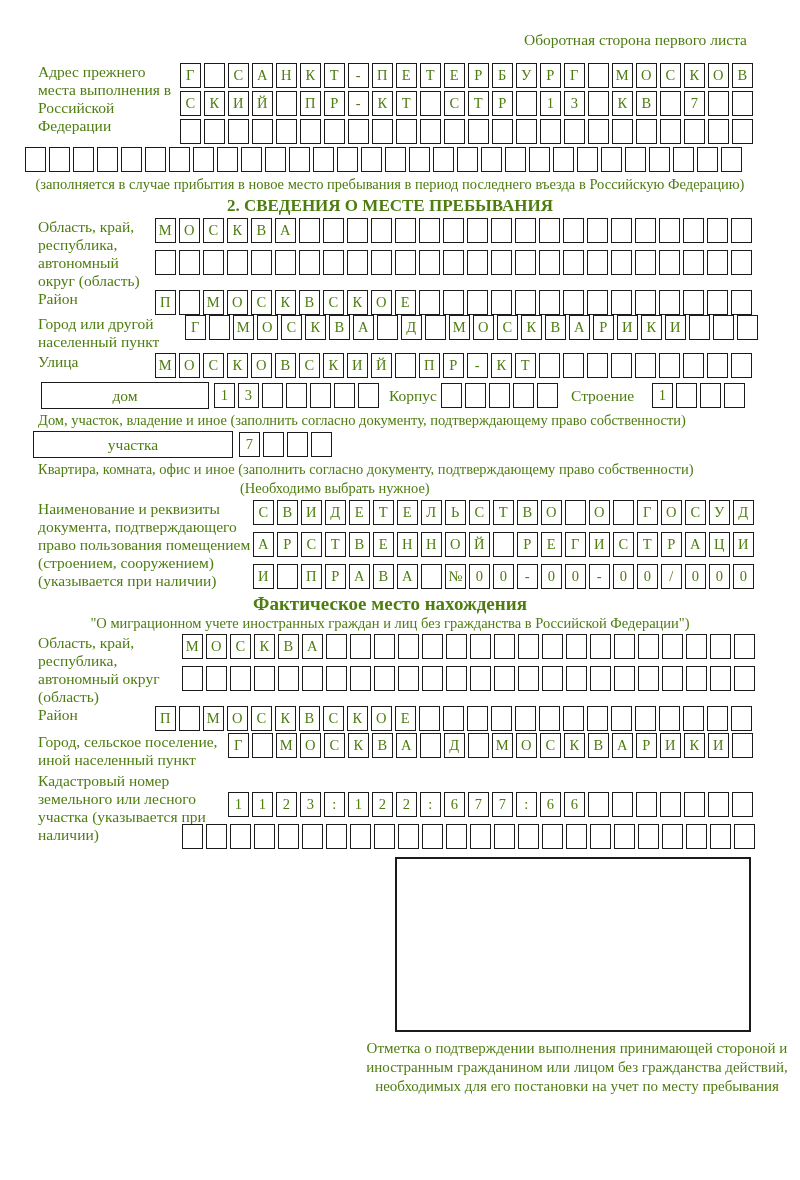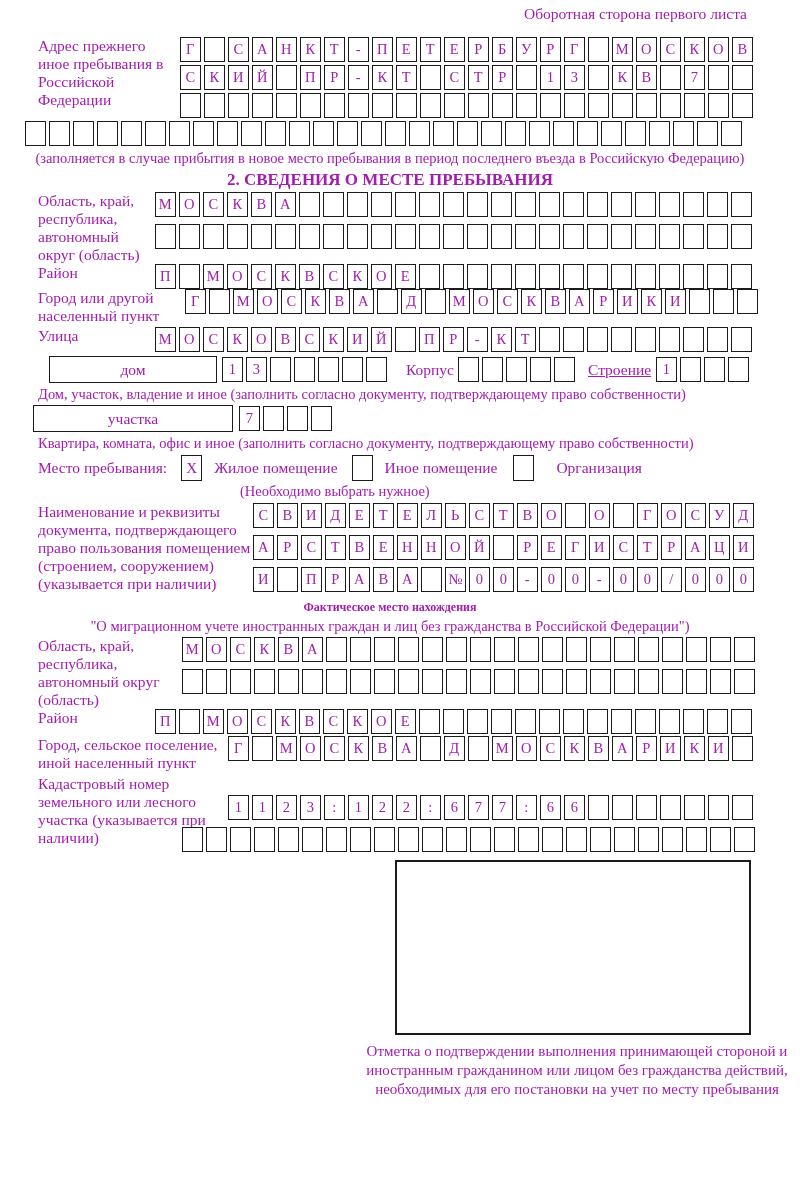--- a/index.html
+++ b/index.html
@@ -1,36 +1,36 @@
 <!DOCTYPE html>
 <html><head>
 <meta charset="utf-8">
 <style>
   html,body{margin:0;padding:0;background:#e8e8e8;}
   .page{
     width:800px;height:1180px;background:#ffffff;box-sizing:border-box;
-    padding:4px 45px 0 25px;position:relative;overflow:hidden;
-    font-family:"Liberation Serif","DejaVu Serif",serif;color:#a21caf;
+    padding:30px 45px 0 25px;position:relative;overflow:hidden;
+    font-family:"Liberation Serif","DejaVu Serif",serif;color:#4d7c0f;
   }
   .hdr-right{text-align:right;font-size:15.5px;line-height:19px;margin-bottom:14px;padding-right:8px;}
 
   .field{display:flex;align-items:flex-start;}
   .flabel{flex:0 0 auto;box-sizing:border-box;padding-left:13px;font-size:15.5px;line-height:18px;}
   .rows{display:flex;flex-direction:column;gap:7px;}
   .rows.tight{gap:3px;}
   .cellrow{display:flex;height:25px;flex:0 0 auto;}
   .cell{
     box-sizing:border-box;flex:0 0 auto;width:20.5px;height:25px;margin-right:3.5px;
     border:1.8px solid #1b1b1b;display:inline-flex;align-items:center;justify-content:center;
     font-size:14.5px;line-height:1;background:#fff;
   }
   .caption{font-size:14.5px;line-height:18px;}
   .center{text-align:center;}
   .sec-title{font-weight:bold;font-size:17px;line-height:21px;text-align:center;}
-  .sub-title{font-weight:bold;font-size:12px;line-height:20px;text-align:center;}
+  .sub-title{font-weight:bold;font-size:19px;line-height:20px;text-align:center;}
 
   .box-label{
     box-sizing:border-box;border:1.8px solid #1b1b1b;height:27px;
     display:inline-flex;align-items:center;justify-content:center;
     font-size:15.5px;flex:0 0 auto;background:#fff;
   }
   .inline-row{display:flex;align-items:center;}
   .inline-txt{font-size:15.5px;line-height:18px;flex:0 0 auto;}
   .cb{
     box-sizing:border-box;width:21px;height:26px;border:1.8px solid #1b1b1b;flex:0 0 auto;
@@ -41,21 +41,21 @@
   .mt1{margin-top:1px}.mt2{margin-top:2px}.mt3{margin-top:3px}.mt4{margin-top:4px}
 </style>
 </head>
 <body>
 
 <div class="page">
 
   <div class="hdr-right">Оборотная сторона первого листа</div>
 
   <div class="field">
-    <div class="flabel" style="width:155px;">Адрес прежнего иное пребывания в Российской Федерации</div>
+    <div class="flabel" style="width:155px;">Адрес прежнего места выполнения в Российской Федерации</div>
     <div class="rows tight">
       <div class="cellrow">
           <span class="cell">Г</span>
           <span class="cell"></span>
           <span class="cell">С</span>
           <span class="cell">А</span>
           <span class="cell">Н</span>
           <span class="cell">К</span>
           <span class="cell">Т</span>
           <span class="cell">-</span>
@@ -312,68 +312,59 @@
         <span class="cell"></span>
         <span class="cell"></span>
         <span class="cell"></span>
         <span class="cell"></span>
         <span class="cell"></span>
         <span class="cell"></span>
       </div>
   </div>
 
   <div class="inline-row mt4">
-    <div class="box-label" style="width:168px;margin-left:24px;">дом</div>
+    <div class="box-label" style="width:168px;margin-left:16px;">дом</div>
     <div class="cellrow" style="margin-left:5px;">
         <span class="cell">1</span>
         <span class="cell">3</span>
         <span class="cell"></span>
         <span class="cell"></span>
         <span class="cell"></span>
         <span class="cell"></span>
         <span class="cell"></span>
       </div>
-    <div class="inline-txt" style="margin-left:16px;margin-right:4px;">Корпус</div>
+    <div class="inline-txt" style="margin-left:7px;margin-right:4px;">Корпус</div>
     <div class="cellrow">
         <span class="cell"></span>
         <span class="cell"></span>
         <span class="cell"></span>
         <span class="cell"></span>
         <span class="cell"></span>
       </div>
-    <div class="inline-txt" style="margin-left:10px;margin-right:5px;text-decoration:underline;">Строение</div>
+    <div class="inline-txt" style="margin-left:10px;margin-right:18px;">Строение</div>
     <div class="cellrow">
         <span class="cell">1</span>
         <span class="cell"></span>
         <span class="cell"></span>
         <span class="cell"></span>
       </div>
   </div>
   <div class="caption mt2" style="padding-left:13px;">Дом, участок, владение и иное (заполнить согласно документу, подтверждающему право собственности)</div>
 
   <div class="inline-row mt2">
     <div class="box-label" style="width:200px;margin-left:8px;">участка</div>
     <div class="cellrow" style="margin-left:6px;">
         <span class="cell">7</span>
         <span class="cell"></span>
         <span class="cell"></span>
         <span class="cell"></span>
       </div>
   </div>
   <div class="caption mt2" style="padding-left:13px;">Квартира, комната, офис и иное (заполнить согласно документу, подтверждающему право собственности)</div>
 
-  <div class="inline-row mt3">
-    <div class="inline-txt" style="padding-left:13px;">Место пребывания:</div>
-    <div class="cb" style="margin-left:14px;">X</div>
-    <div class="inline-txt" style="margin-left:12px;">Жилое помещение</div>
-    <div class="cb" style="margin-left:14px;"></div>
-    <div class="inline-txt" style="margin-left:12px;">Иное помещение</div>
-    <div class="cb" style="margin-left:16px;"></div>
-    <div class="inline-txt" style="margin-left:22px;">Организация</div>
-  </div>
   <div class="caption mt1" style="margin-left:215px;">(Необходимо выбрать нужное)</div>
 
   <div class="field mt3">
     <div class="flabel" style="width:228px;">Наименование и реквизиты документа, подтверждающего право пользования помещением (строением, сооружением) (указывается при наличии)</div>
     <div class="rows">
       <div class="cellrow">
           <span class="cell">С</span>
           <span class="cell">В</span>
           <span class="cell">И</span>
           <span class="cell">Д</span>

